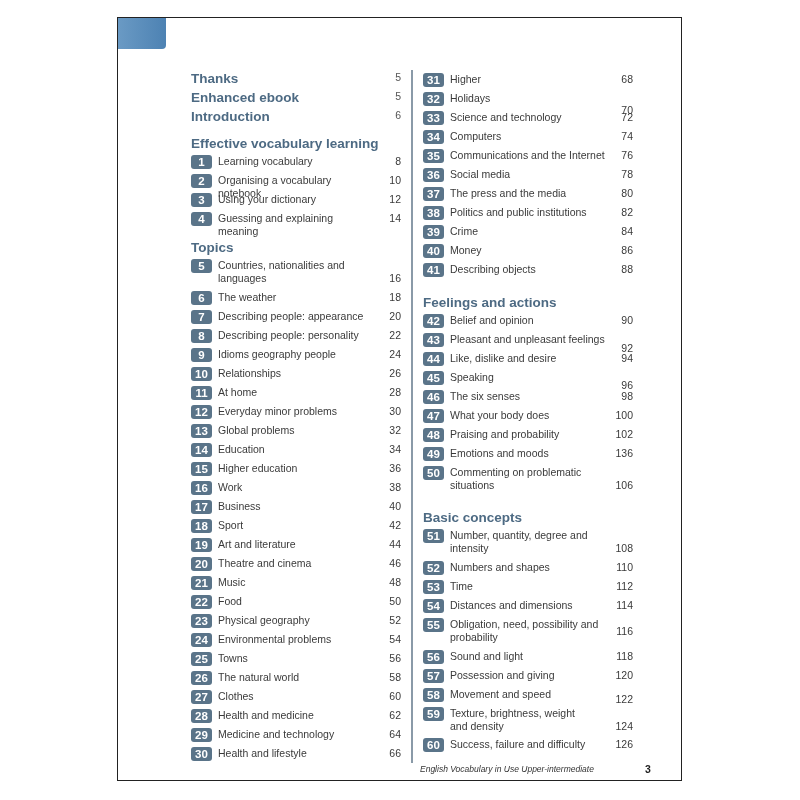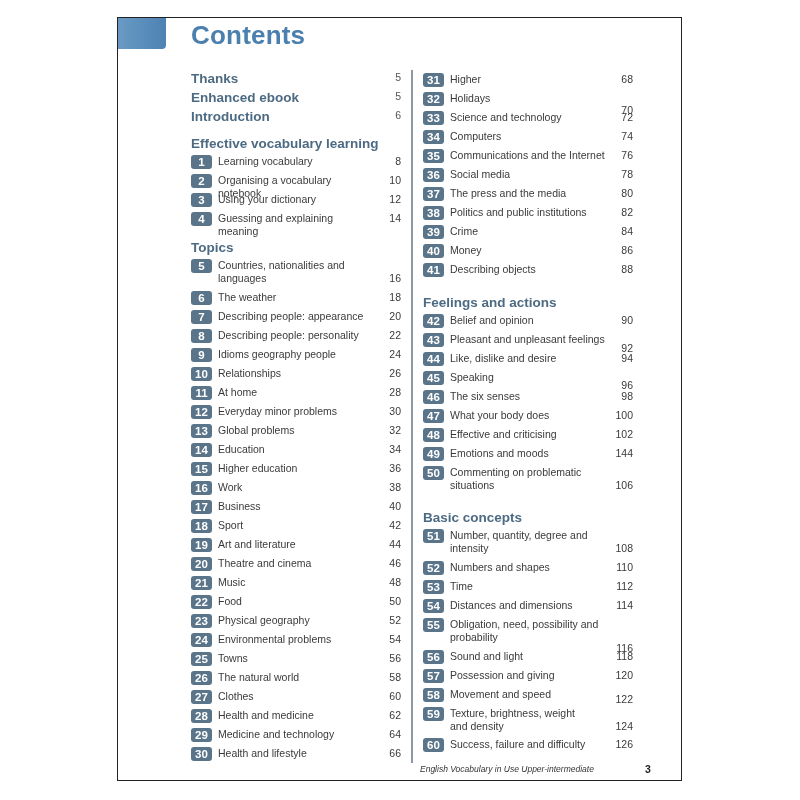--- a/index.html
+++ b/index.html
@@ -19,21 +19,20 @@
   .unit .name { position:absolute; left:27px; top:0; width:155px; line-height:12.5px; }
   .unit .pg { position:absolute; right:0; font-size:10.5px; color:#3a3a3a; }
   .footer-title { position:absolute; left:302px; top:746px; font-size:8.5px; font-style:italic; color:#333; }
   .footer-pg { position:absolute; left:527px; top:745px; font-size:10.5px; font-weight:bold; color:#222; }
 </style>
 </head>
 <body>
 
 <div class="page">
   <div class="tab"></div>
-  <div class="title">Contents</div>
   <div class="divider"></div>
 
   <div class="col col-left">
     <div class="front" style="top:53px">
         <span>Thanks</span>
         <span class="pg">5</span>
       </div>
     <div class="front" style="top:72px">
         <span>Enhanced ebook</span>
         <span class="pg">5</span>
@@ -281,27 +280,27 @@
         <span class="name">The six senses</span>
         <span class="pg" style="top:0">98</span>
       </div>
     <div class="unit" style="top:391px">
         <span class="badge">47</span>
         <span class="name">What your body does</span>
         <span class="pg" style="top:0">100</span>
       </div>
     <div class="unit" style="top:410px">
         <span class="badge">48</span>
-        <span class="name">Effective and criticising</span>
+        <span class="name">Praising and probability</span>
         <span class="pg" style="top:0">102</span>
       </div>
     <div class="unit" style="top:429px">
         <span class="badge">49</span>
         <span class="name">Emotions and moods</span>
-        <span class="pg" style="top:0">144</span>
+        <span class="pg" style="top:0">136</span>
       </div>
     <div class="unit" style="top:448px">
         <span class="badge">50</span>
         <span class="name" style="width:145px">Commenting on problematic situations</span>
         <span class="pg" style="top:13px">106</span>
       </div>
 
     <div class="section-h" style="top:492px">Basic concepts</div>
     <div class="unit" style="top:511px">
         <span class="badge">51</span>
@@ -319,21 +318,21 @@
         <span class="pg" style="top:0">112</span>
       </div>
     <div class="unit" style="top:581px">
         <span class="badge">54</span>
         <span class="name">Distances and dimensions</span>
         <span class="pg" style="top:0">114</span>
       </div>
     <div class="unit" style="top:600px">
         <span class="badge">55</span>
         <span class="name" style="width:155px">Obligation, need, possibility and probability</span>
-        <span class="pg" style="top:24px">116</span>
+        <span class="pg" style="top:7px">116</span>
       </div>
     <div class="unit" style="top:632px">
         <span class="badge">56</span>
         <span class="name">Sound and light</span>
         <span class="pg" style="top:0">118</span>
       </div>
     <div class="unit" style="top:651px">
         <span class="badge">57</span>
         <span class="name">Possession and giving</span>
         <span class="pg" style="top:0">120</span>

